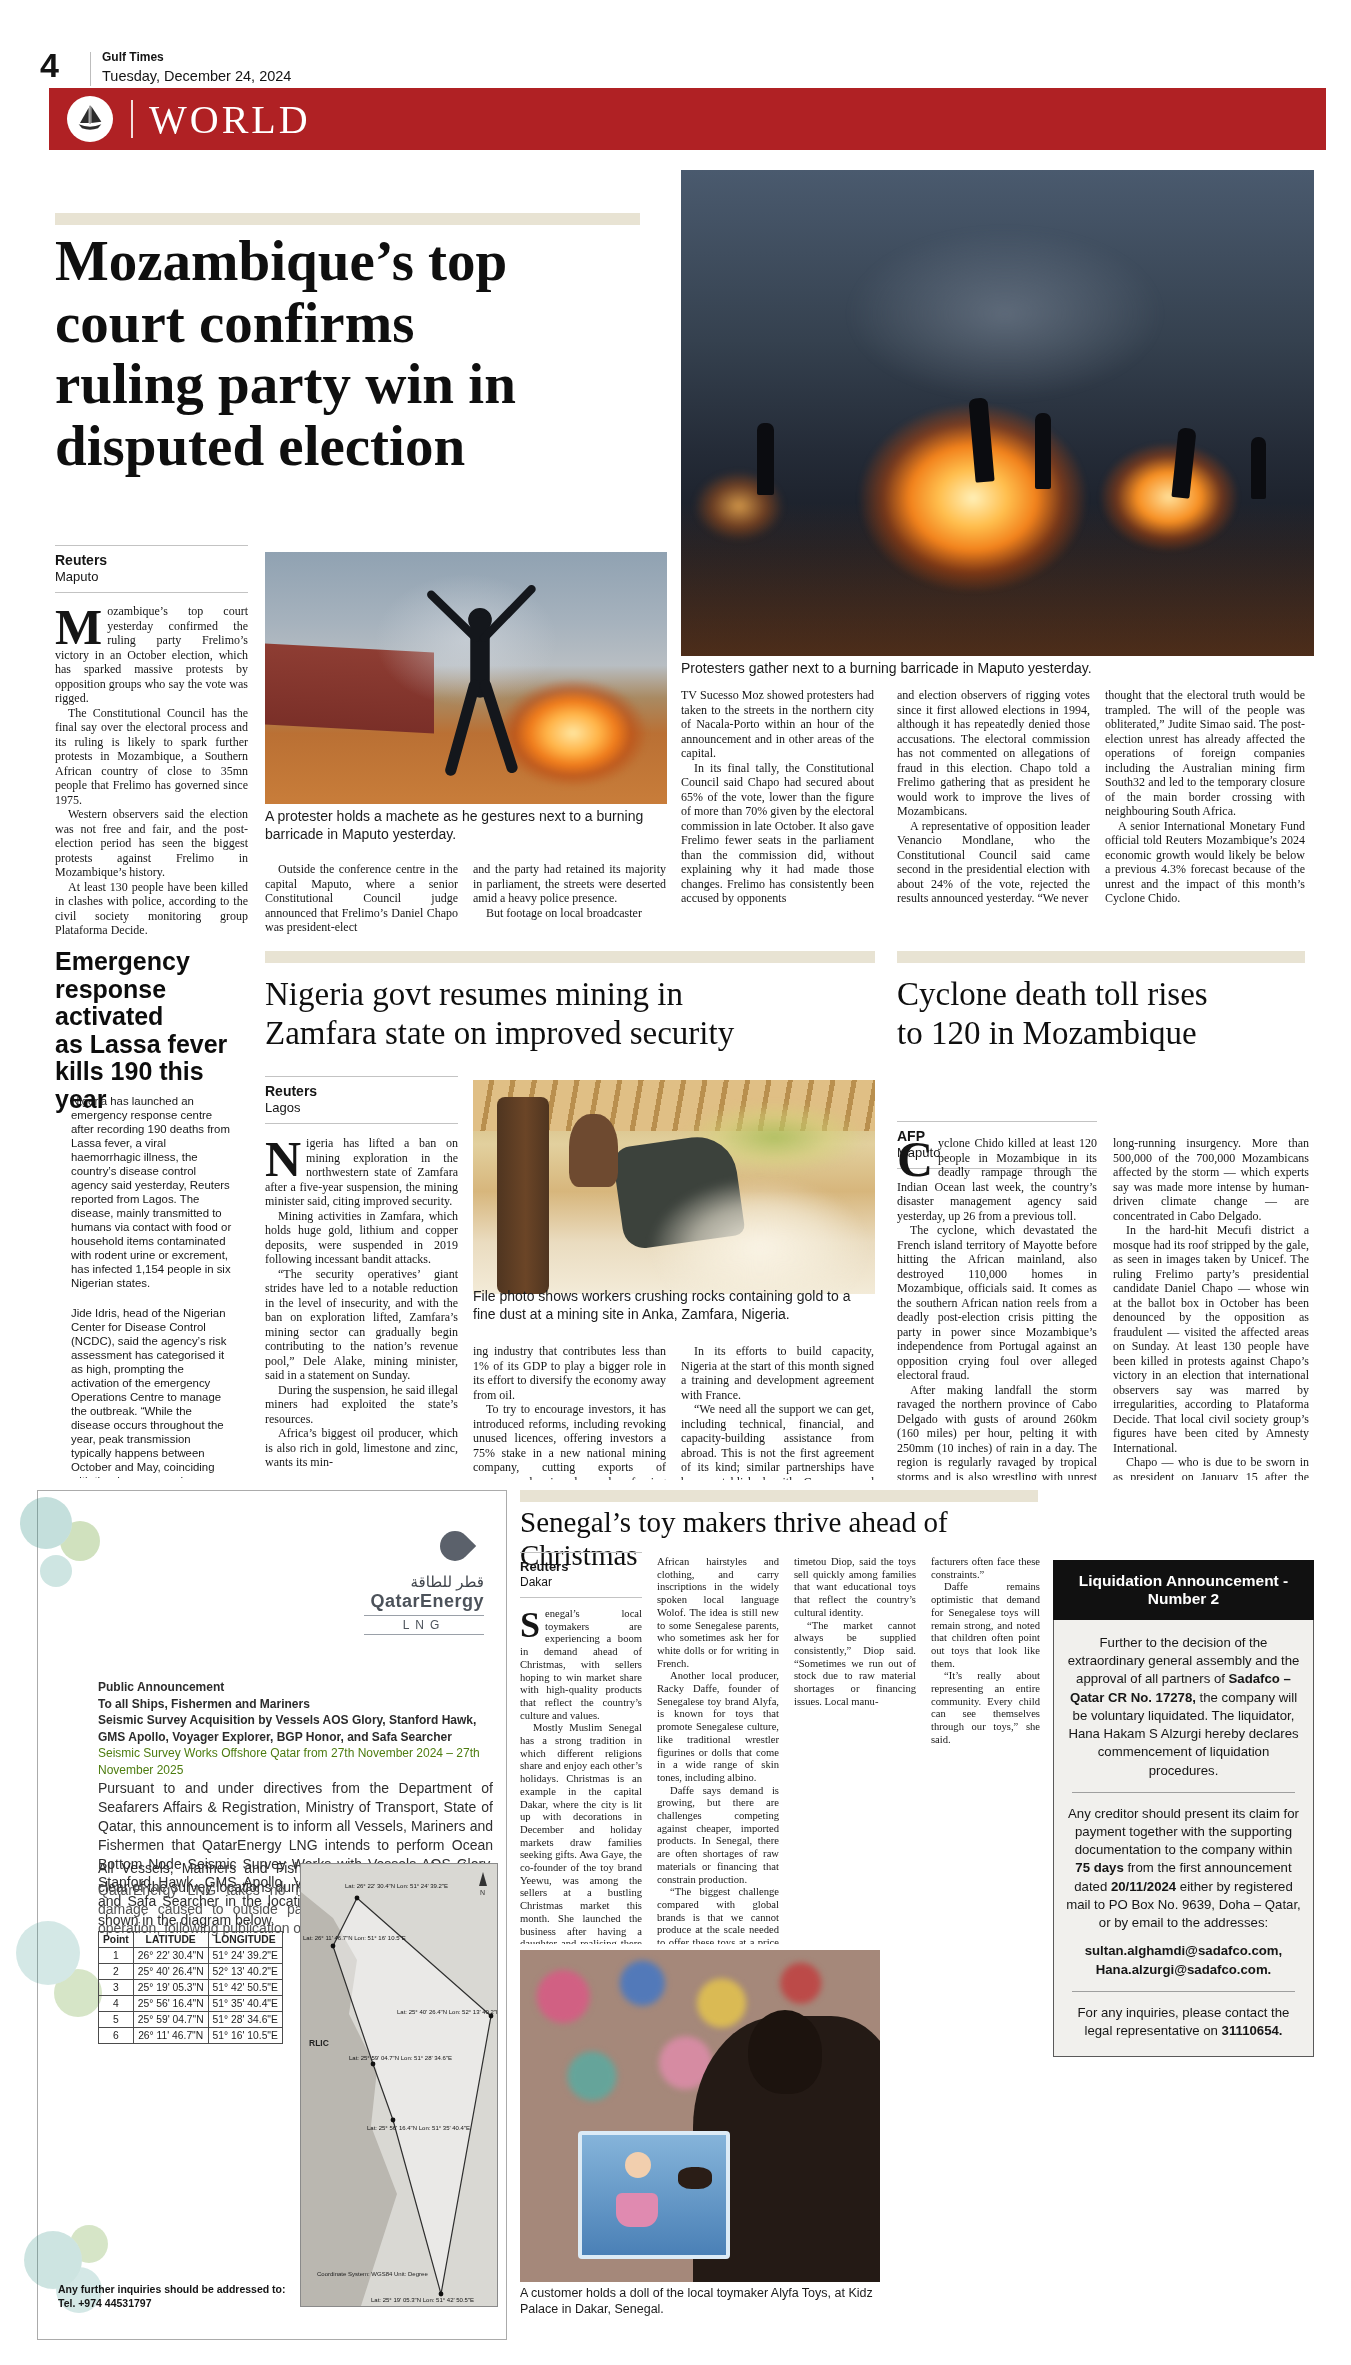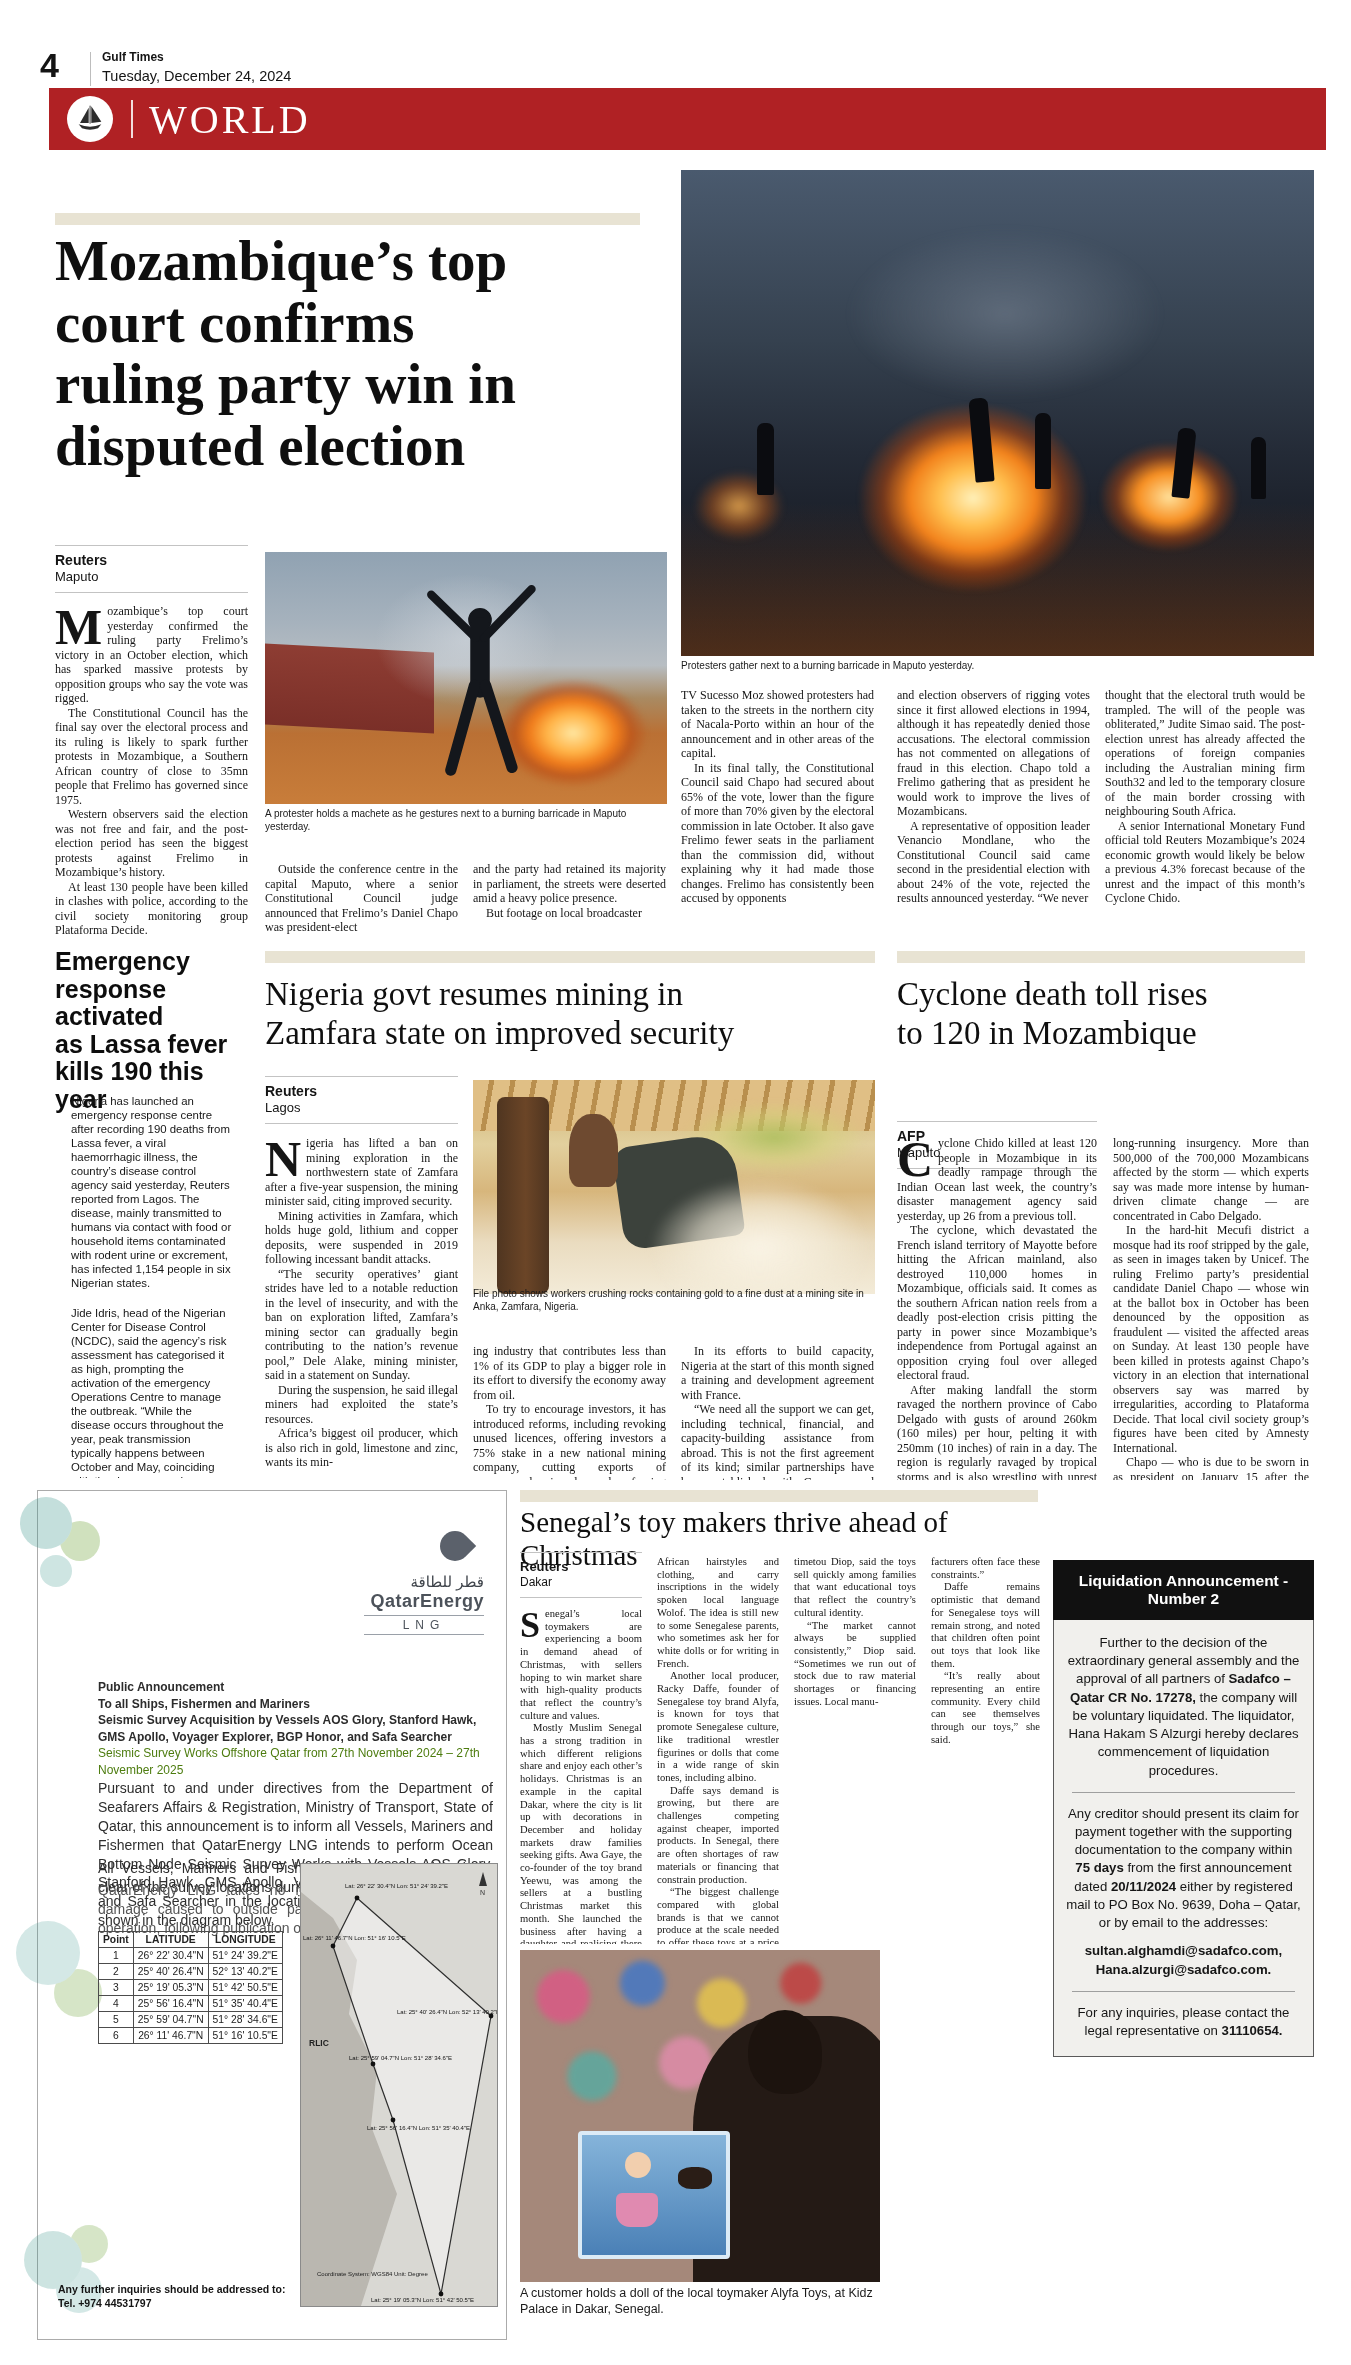--- a/index.html
+++ b/index.html
@@ -5,21 +5,21 @@
   html,body{margin:0;padding:0;background:#e9e9e9;}
   .page{position:relative;width:1351px;height:2365px;background:#ffffff;margin:0 auto;overflow:hidden;
         font-family:"Liberation Sans",sans-serif;color:#141414;}
   .abs{position:absolute;}
   .bar{background:#e8e3d3;}
   .hl{font-family:"Liberation Serif",serif;color:#0f0f0f;}
   .serifbody{font-family:"Liberation Serif",serif;font-size:12px;line-height:1.21;color:#151515;text-align:justify;overflow:hidden;}
   .serifbody p{margin:0;text-indent:13px;}
   .serifbody p.nf{text-indent:0;}
   .small{font-size:10.6px;line-height:1.2;}
-  .cap{font-family:"Liberation Sans",sans-serif;font-size:10px;line-height:1.25;color:#1b1b1b;}
+  .cap{font-family:"Liberation Sans",sans-serif;font-size:14px;line-height:1.25;color:#1b1b1b;}
   .by{font-family:"Liberation Sans",sans-serif;border-top:1px solid #c3c3c3;border-bottom:1px solid #c3c3c3;padding:6px 0 8px;}
   .by .ag{font-weight:bold;font-size:14px;}
   .by .ct{font-size:13px;margin-top:1px;}
   .dc{float:left;font-family:"Liberation Serif",serif;font-weight:bold;font-size:50px;line-height:40px;padding:3px 5px 0 0;text-indent:0;}
   .dc.sm{font-size:36px;line-height:28px;}
   .ph{position:absolute;overflow:hidden;background:#777;}
   .sil{position:absolute;background:#0b0c10;border-radius:7px 7px 2px 2px;}
   
   .banner{background:#b02124;}
   .banner .circle{position:absolute;left:18px;top:8px;width:46px;height:46px;border-radius:50%;background:#fff;

